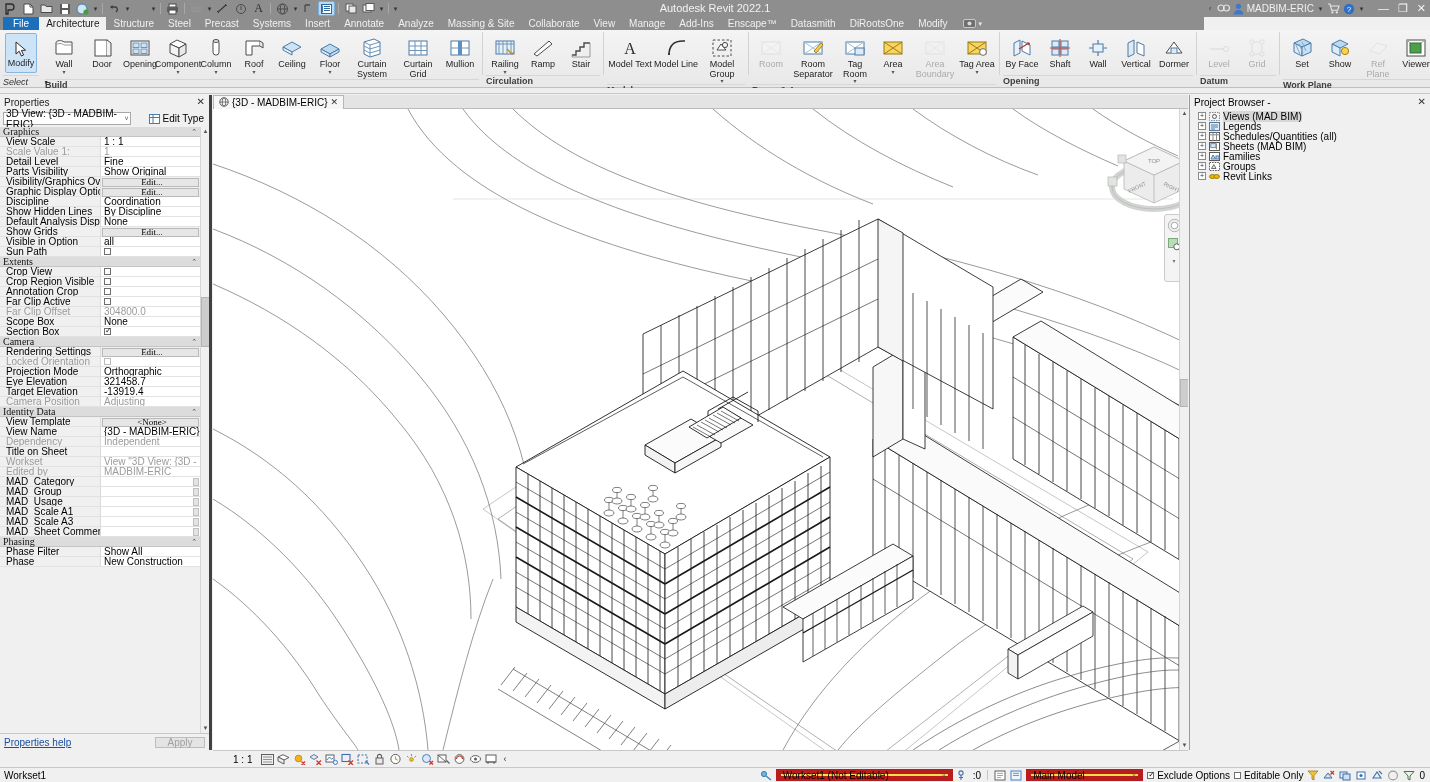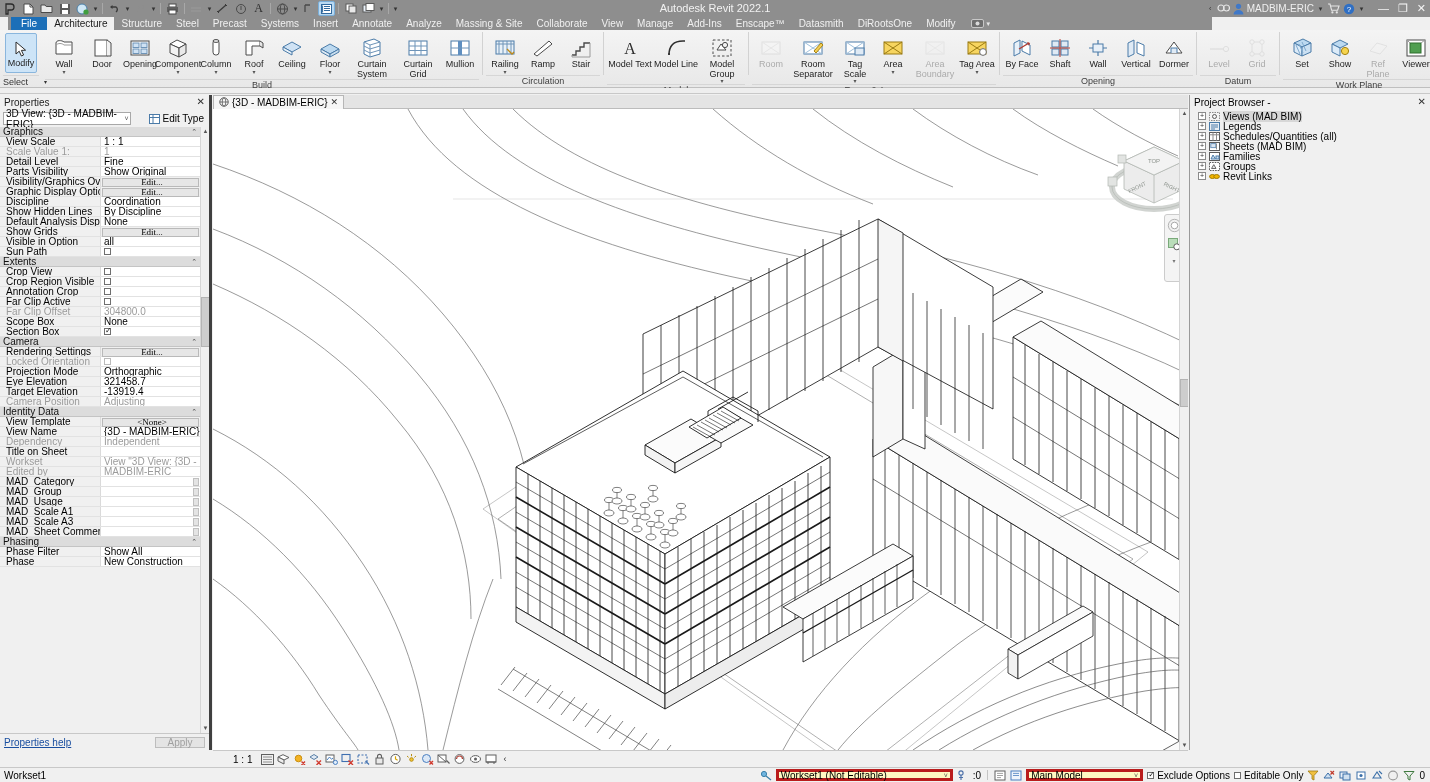--- a/index.html
+++ b/index.html
@@ -31,64 +31,65 @@
   .tr-area {
     margin-left:auto; display:flex; align-items:center; gap:3px;
     padding-right:4px; font-size:10px; color:#efefef;
   }
   .tr-item { display:flex; align-items:center; gap:2px; cursor:pointer; }
   .winbtns { display:flex; align-items:center; gap:9px; margin-left:10px; }
   .winbtn { color:#f4f4f4; font-size:11px; cursor:pointer; line-height:17px; }
 
   
   .ribbontabs {
-    position:absolute; left:8px; top:17px; width:1204px; height:13px;
+    position:absolute; left:0; top:17px; width:1204px; height:13px;
     background:#8e8e8e; display:flex; align-items:flex-end; padding-left:3px;
   }
   .rtab {
     font-size:10px; color:#f0f0f0; padding:0 7px; line-height:13px;
     height:13px; cursor:pointer; white-space:nowrap;
   }
   .rtab.file { background:#1c6fb8; color:#fff; padding:0 10px; }
   .rtab.active { background:#f0f0f0; color:#1a1a1a; }
   .rtab-extra { margin-left:8px; display:flex; align-items:center; gap:3px; }
 
   
   .ribbon {
     position:absolute; left:0; top:30px; width:1430px; height:58px;
     background:linear-gradient(#f4f4f4,#e8e8e8);
     border-bottom:1px solid #bfbfbf;
     display:flex; align-items:stretch;
   }
   .panel { position:relative; display:flex; flex-direction:column; padding:0 3px; }
   .panel-items { display:flex; align-items:flex-start; flex:1; padding-top:2px; gap:0px; }
   .panel-title {
-    text-align:center; font-size:9px; color:#3d3d3d; height:12px; line-height:11px;
+    font-size:9px; color:#3d3d3d; height:12px; line-height:11px;
     border-top:1px solid #d6d6d6;
+    font-weight:bold;
   }
   .panel-div { width:1px; background:#d2d2d2; margin:2px 0 12px 0; }
   .tool {
     width:38px; display:flex; flex-direction:column; align-items:center;
     cursor:pointer; padding-top:1px;
   }
   .tool.wide { width:46px; }
   .tool .ico { height:26px; display:flex; align-items:flex-end; justify-content:center; }
   .tool .lbl {
     font-size:9px; line-height:9.5px; text-align:center; color:#1d1d1d;
     padding-top:1px; white-space:normal;
   }
   .tool.disabled .lbl { color:#ababab; }
   .tool .drop { font-size:6px; color:#555; height:5px; line-height:5px; }
   .tool.modify {
     width:34px; background:#cde4f7; border:1px solid #8ab6dd; border-radius:2px;
     margin:1px 2px 0 2px; height:40px; justify-content:center;
   }
   .select-row {
     display:flex; align-items:center; gap:16px; font-size:9px; color:#333;
-    border-top:1px solid #d6d6d6; height:12px; justify-content:flex-start;
+    border-top:1px solid #d6d6d6; height:12px; justify-content:flex-start;font-style:italic;
   }
 
   
   .optionsbar {
     position:absolute; left:0; top:88px; width:1430px; height:6px;
     background:#eeeeee; border-bottom:1px solid #c8c8c8;
   }
 
   
   .propspanel {
@@ -128,21 +129,21 @@
   .pp-scroll { position:absolute; right:0; top:0; width:9px; height:100%;
                background:#f0f0f0; border-left:1px solid #d6d6d6; }
   .pp-scroll .thumb { position:absolute; left:0; top:170px; width:9px; height:50px;
                background:#cdcdcd; border:1px solid #b4b4b4; }
   .pp-scroll .up, .pp-scroll .dn { position:absolute; left:0; width:9px; height:9px;
                font-size:6px; text-align:center; line-height:9px; color:#555;}
   .pp-scroll .up { top:0; } .pp-scroll .dn { bottom:0; }
   .grp {
     display:flex; align-items:center; justify-content:space-between;
     background:#dcdcdc; height:10px; font-size:10px; padding:0 3px;
-    border-bottom:1px solid #c4c4c4; color:#111;
+    border-bottom:1px solid #c4c4c4; color:#111;font-family:Liberation Serif, serif;
   }
   .grp .pin { font-size:7px; color:#444; }
   .prow { display:flex; height:10px; border-bottom:1px solid #e2e2e2; font-size:10px; }
   .prow .pn {
     width:101px; padding-left:6px; display:flex; align-items:center;
     border-right:1px solid #dadada; background:#f0f0f0; overflow:hidden; white-space:nowrap;
   }
   .prow .pv {
     flex:1; padding-left:3px; display:flex; align-items:center; background:#fff;
     overflow:hidden; white-space:nowrap;
@@ -237,21 +238,21 @@
 
   
   .statusbar {
     position:absolute; left:0; top:767px; width:1430px; height:15px;
     background:#f0f0f0; border-top:1px solid #c8c8c8;
     display:flex; align-items:center; font-size:10px;
   }
   .sb-left { padding-left:4px; }
   .sb-right { margin-left:auto; display:flex; align-items:center; gap:4px; padding-right:5px; }
   .sb-combo {
-    height:12px; background:#fef9c3; border:3px solid #b91c1c; font-size:10px;
+    height:12px; background:#fde047; border:5px solid #b91c1c; font-size:10px;
     display:flex; align-items:center; justify-content:space-between; padding:0 2px;
   }
   .sb-chk { display:flex; align-items:center; gap:3px; font-size:10px; }
   .sb-ico { width:12px; height:12px; display:flex; align-items:center; justify-content:center; cursor:pointer;}
   .sb-sep { width:1px; height:10px; background:#c4c4c4; margin:0 2px; }
 </style>
 </head>
 <body>
 
 <div id="app">
@@ -665,21 +666,21 @@
               <div class="lbl">Room Separator</div>
             </div>
             <div class="tool">
               <div class="ico">
                 <svg width="24" height="22" viewBox="0 0 24 22">
                   <rect x="3" y="5" width="18" height="12" fill="#fff" stroke="#4a7ba8"></rect>
                   <path d="M3 5 L21 17M21 5 L3 17" stroke="#9fc0dc"></path>
                   <rect x="12" y="11" width="9" height="7" fill="#dfeaf5" stroke="#4a7ba8"></rect>
                 </svg>
               </div>
-              <div class="lbl">Tag Scale</div>
+              <div class="lbl">Tag Room</div>
               <div class="drop">▾</div>
             </div>
             <div class="tool">
               <div class="ico">
                 <svg width="24" height="22" viewBox="0 0 24 22">
                   <rect x="3" y="5" width="18" height="12" fill="#f7d560" stroke="#9a7b12"></rect>
                   <path d="M3 5 L21 17M21 5 L3 17" stroke="#9a7b12"></path>
                 </svg>
               </div>
               <div class="lbl">Area</div>

